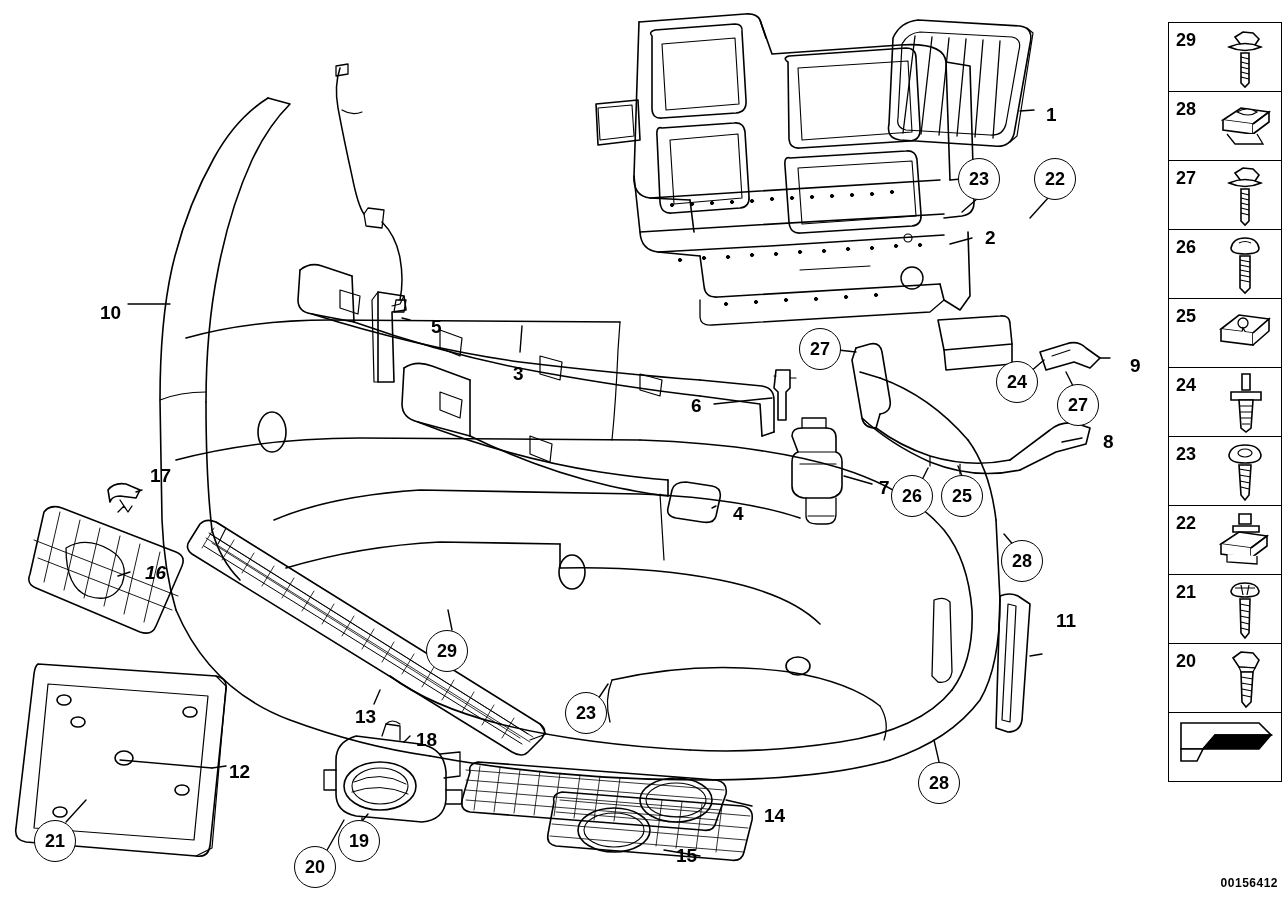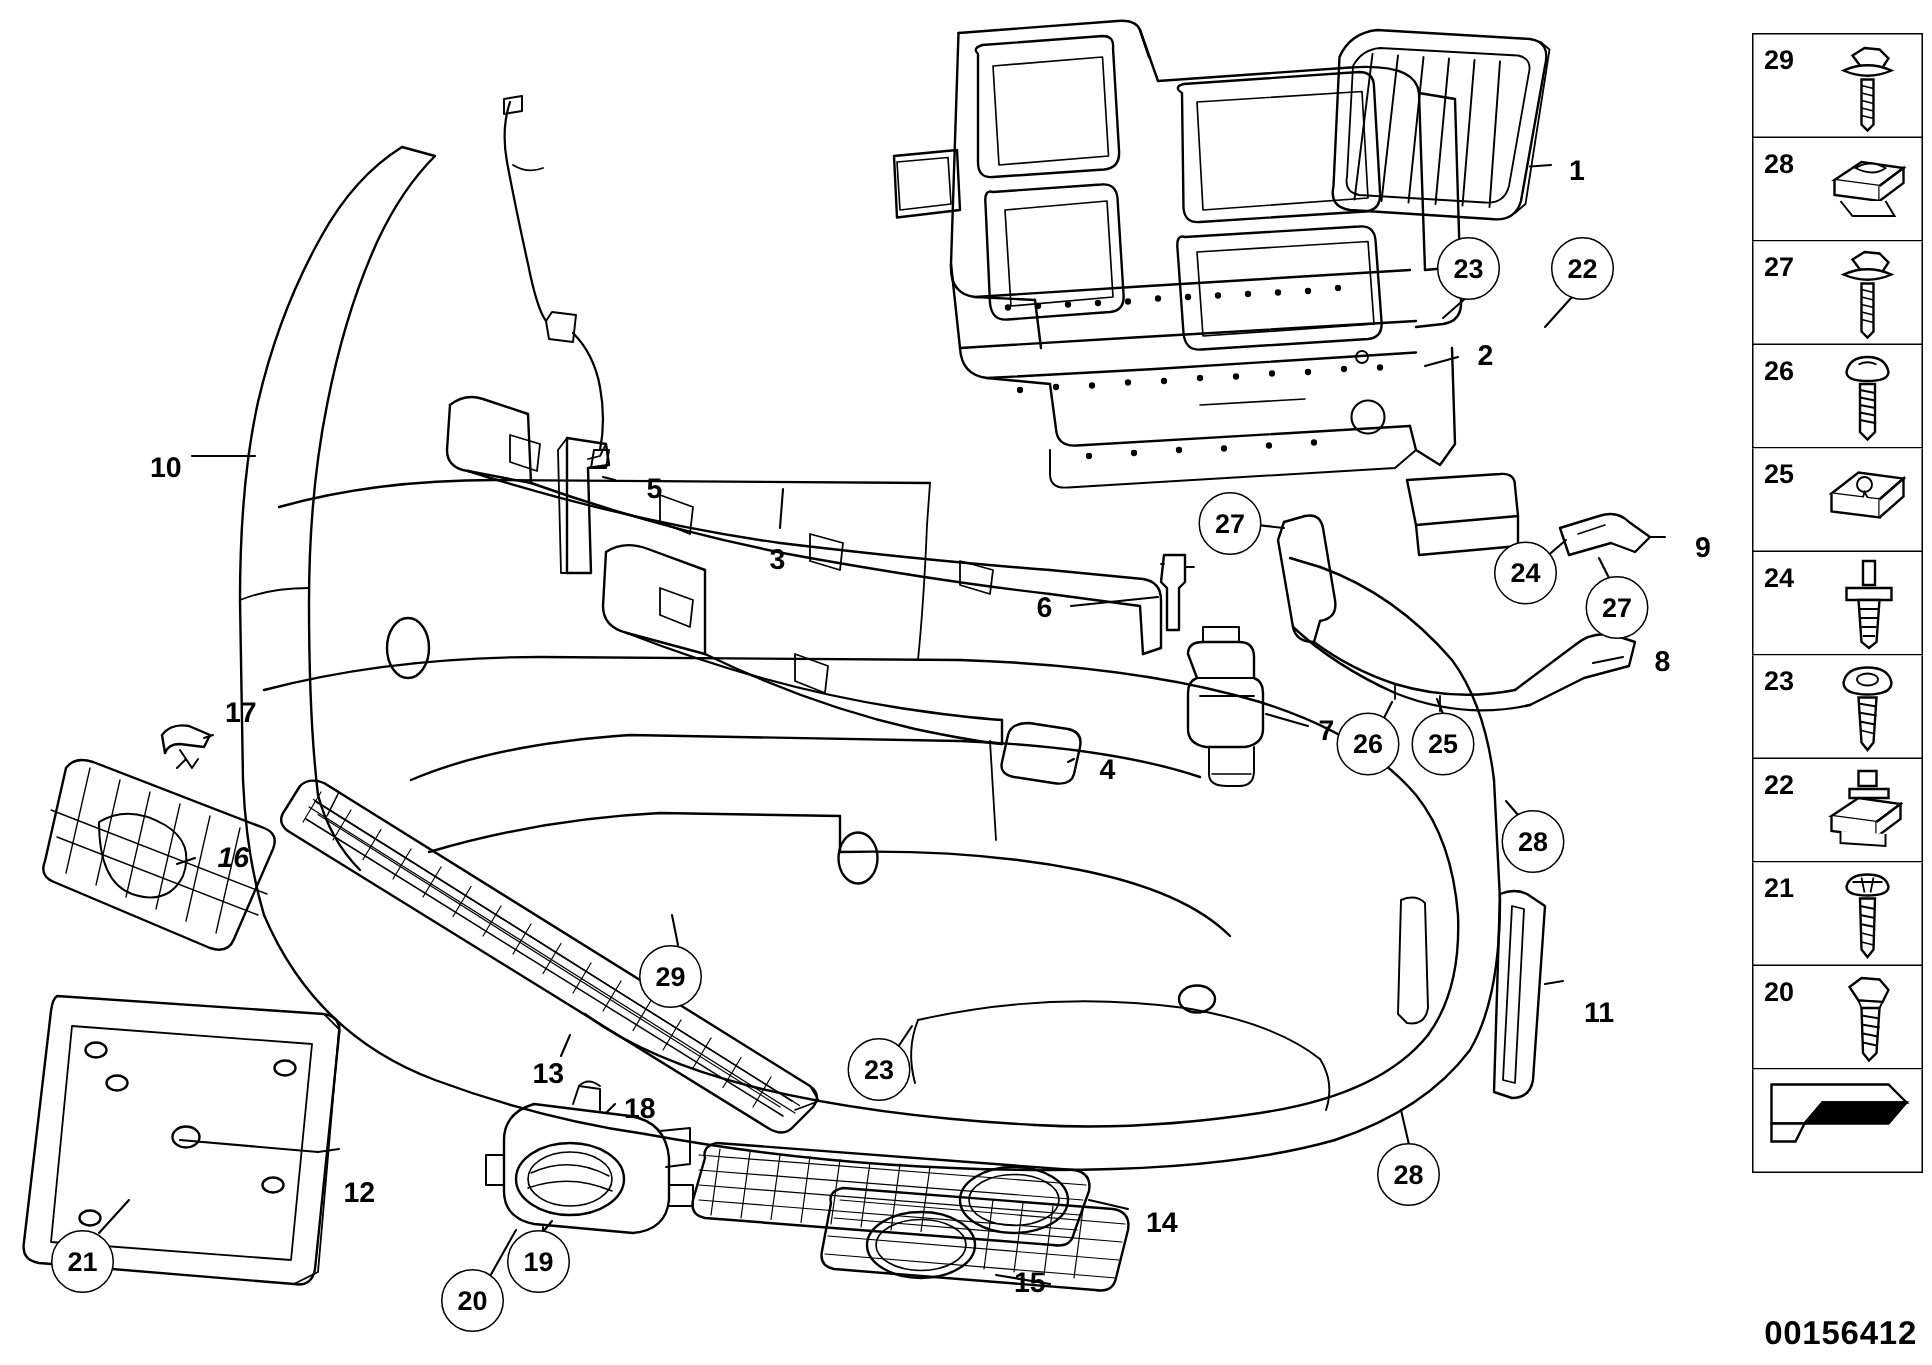--- a/index.html
+++ b/index.html
@@ -11,21 +11,21 @@
   .ball{position:absolute;border:1.6px solid #000;border-radius:50%;
         width:40px;height:40px;display:flex;align-items:center;justify-content:center;
         font-weight:bold;font-size:18px;background:#fff;}
   .partsbar{position:absolute;right:8px;top:22px;width:112px;}
   .pcell{position:relative;width:112px;height:68px;border:1.5px solid #000;border-top:none;
          background:#fff;}
   .pcell.first{border-top:1.5px solid #000;}
   .pnum{position:absolute;left:7px;top:7px;font-weight:bold;font-size:18px;}
   .pic{position:absolute;right:4px;top:2px;width:64px;height:64px;}
   .arrowcell{position:relative;width:112px;height:68px;border:1.5px solid #000;border-top:none;background:#fff;}
-  .diagid{position:absolute;right:10px;top:876px;font-weight:bold;font-size:22px;letter-spacing:.5px;}
+  .diagid{position:absolute;right:10px;top:876px;font-weight:bold;font-size:12px;letter-spacing:.5px;}
 </style>
 </head>
 <body>
 
 <div id="stage">
 
 <svg id="art" viewBox="0 0 1288 910" xmlns="http://www.w3.org/2000/svg">
   <g fill="none" stroke="#000" stroke-width="1.6" stroke-linejoin="round" stroke-linecap="round">
 
     <path d="M893 38 Q900 22 918 20 L1020 26 Q1034 28 1030 44 L1014 134 Q1010 148 994 146 L900 140 Q886 138 889 124 Z"></path>
@@ -348,22 +348,22 @@
 <div class="lbl" style="left:1046px;top:105px;">1</div>
 <div class="lbl" style="left:985px;top:228px;">2</div>
 <div class="lbl" style="left:513px;top:364px;">3</div>
 <div class="lbl" style="left:733px;top:504px;">4</div>
 <div class="lbl" style="left:431px;top:317px;">5</div>
 <div class="lbl" style="left:691px;top:396px;">6</div>
 <div class="lbl" style="left:879px;top:478px;">7</div>
 <div class="lbl" style="left:1103px;top:432px;">8</div>
 <div class="lbl" style="left:1130px;top:356px;">9</div>
 <div class="lbl" style="left:100px;top:303px;">10</div>
-<div class="lbl" style="left:1056px;top:666px;">11</div>
-<div class="lbl" style="left:229px;top:786px;">12</div>
+<div class="lbl" style="left:1056px;top:611px;">11</div>
+<div class="lbl" style="left:229px;top:762px;">12</div>
 <div class="lbl" style="left:355px;top:707px;">13</div>
 <div class="lbl" style="left:764px;top:806px;">14</div>
 <div class="lbl" style="left:676px;top:846px;">15</div>
 <div class="lbl" style="left:145px;top:563px;font-style:italic;">16</div>
 <div class="lbl" style="left:150px;top:466px;">17</div>
 <div class="lbl" style="left:416px;top:730px;">18</div>
 
 <div class="ball" style="left:338px;top:820px;text-align:right;">19</div>
 <div class="ball" style="left:294px;top:846px;">20</div>
 <div class="ball" style="left:34px;top:820px;">21</div>

